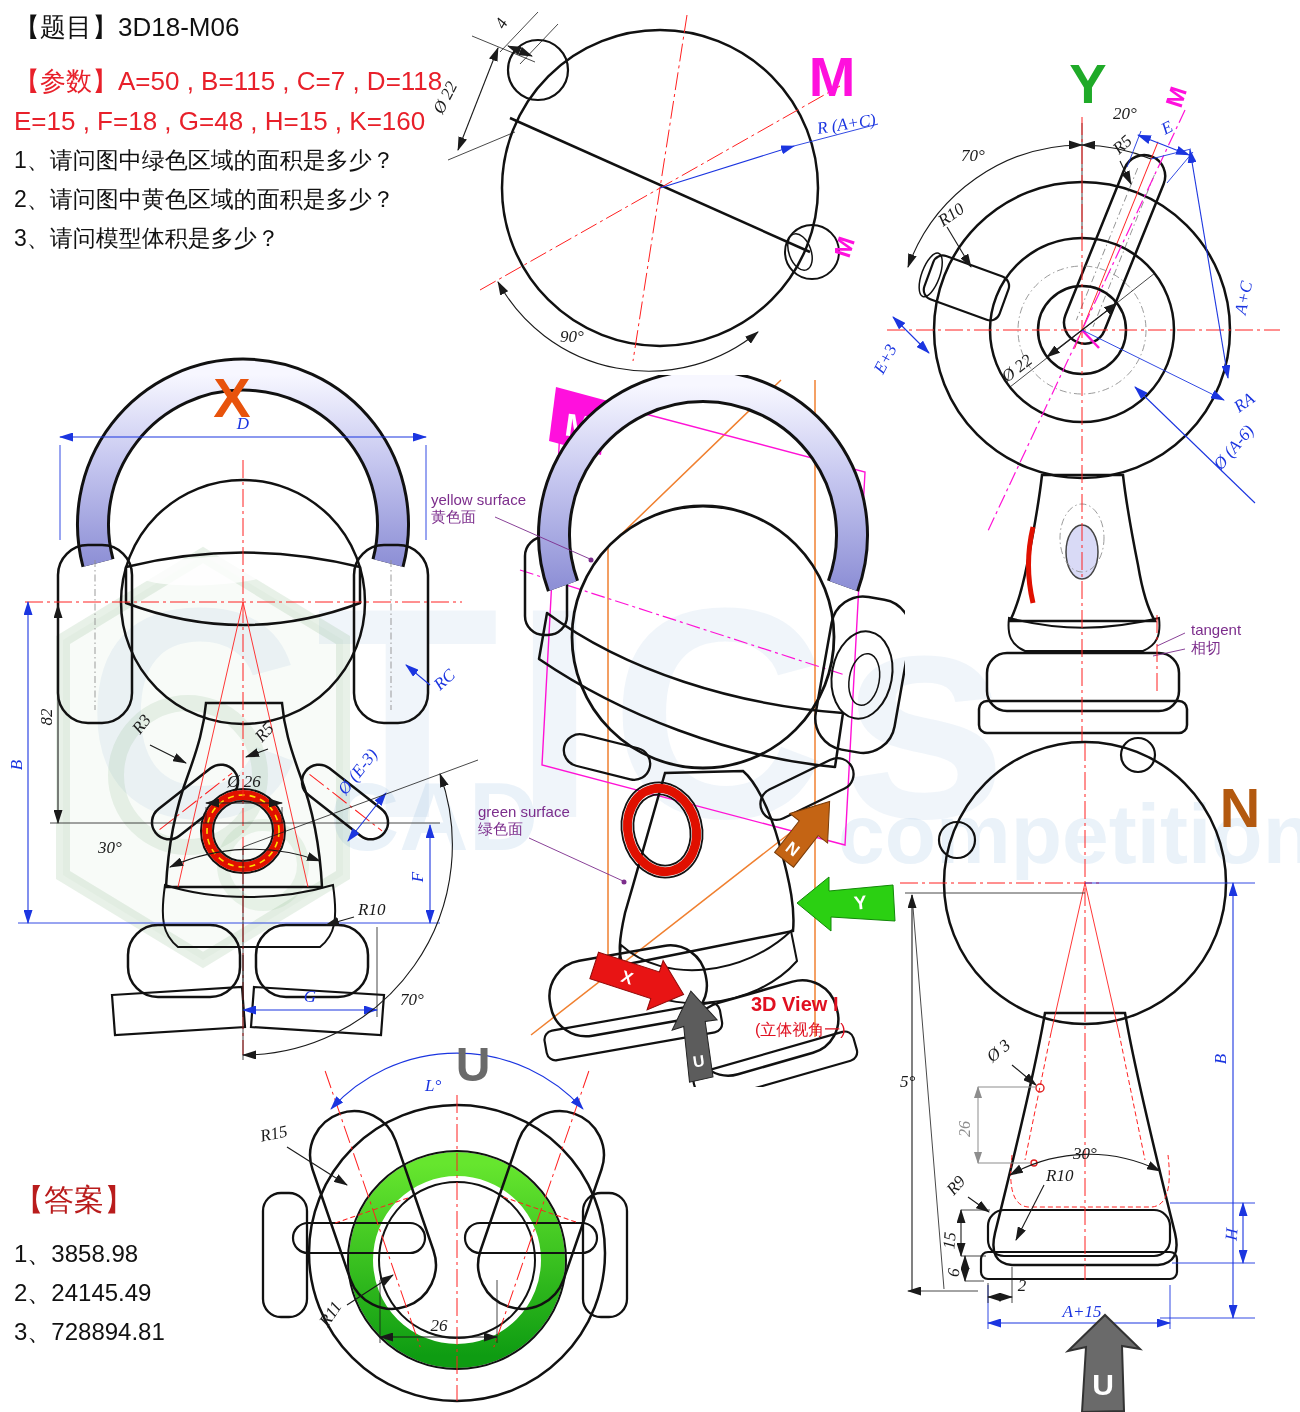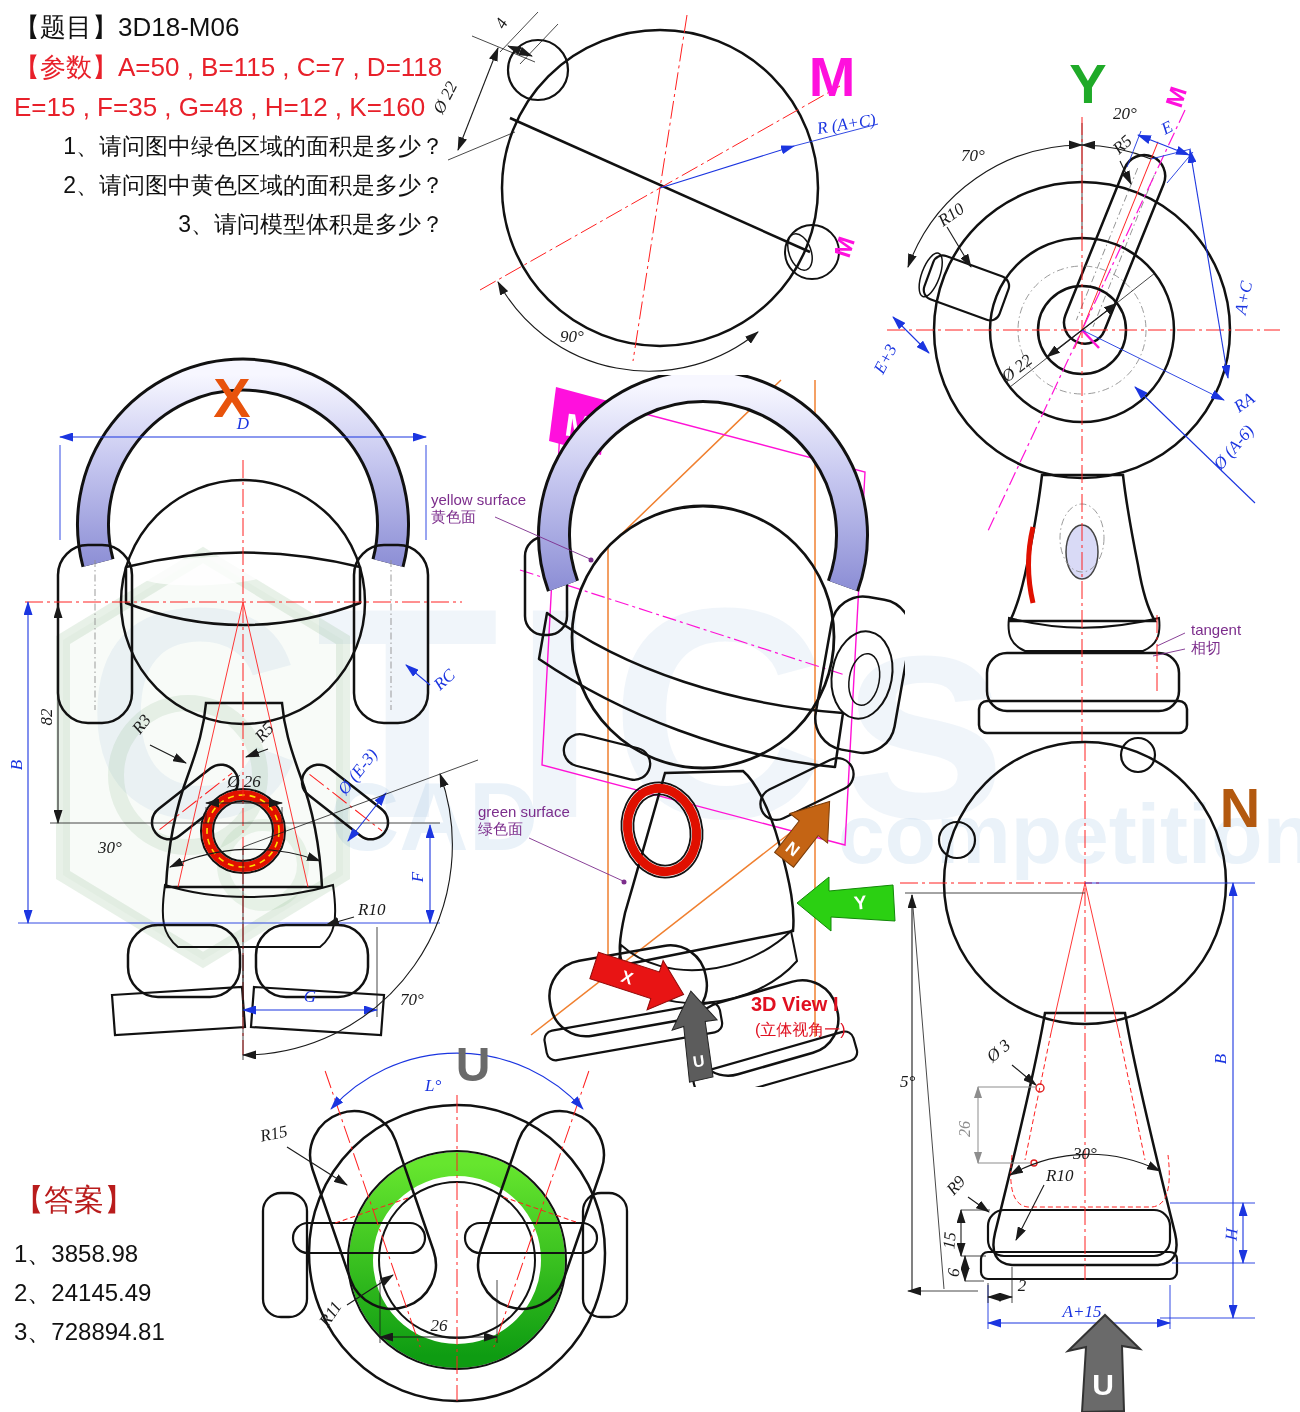--- a/index.html
+++ b/index.html
@@ -1,24 +1,24 @@
 <!DOCTYPE html>
 <html><head>
 <meta charset="utf-8">
 <style>
   html,body{margin:0;padding:0;background:#fff;}
   #canvas{position:relative;width:1300px;height:1412px;overflow:hidden;background:#fff;
           font-family:"Liberation Sans","DejaVu Sans",sans-serif;}
   .layer{position:absolute;}
   
   #header{left:14px;top:10px;z-index:3;width:430px;}
-  .h-title{font-size:26px;color:#111;margin-bottom:2px;}
+  .h-title{font-size:26px;color:#111;margin-bottom:16px;}
   .h-params{font-size:26px;color:#e8202a;line-height:40px;}
   .h-qtitle{font-size:24px;color:#111;margin-top:16px;}
-  .h-q{font-size:23px;color:#111;line-height:39px;text-align:right;}
+  .h-q{font-size:23px;color:#111;line-height:39px;}
   #answers{left:14px;top:1180px;z-index:3;}
   .a-title{font-size:30px;color:#b91c1c;margin-bottom:13px;}
   .a-item{font-size:24px;color:#111;line-height:39px;}
   
   .wm{position:absolute;z-index:0;font-weight:bold;white-space:nowrap;pointer-events:none;}
   #wm1{left:85px;top:540px;font-size:300px;letter-spacing:14px;color:rgba(130,175,215,0.12);}
   #wm2{left:330px;top:762px;font-size:96px;color:rgba(140,185,220,0.18);}
   #wm3{left:838px;top:786px;font-size:84px;color:rgba(140,185,220,0.18);}
   
   .view{position:absolute;z-index:1;}
@@ -118,21 +118,21 @@
   <svg class="wm" style="left:38px;top:545px" width="330" height="470">
     <path d="M165 10 L305 95 L305 330 L165 415 L25 330 L25 95 Z" fill="rgba(150,200,150,0.07)" stroke="rgba(110,170,110,0.16)" stroke-width="14"></path>
     <circle cx="150" cy="230" r="72" fill="none" stroke="rgba(110,170,110,0.14)" stroke-width="16"></circle>
     <circle cx="225" cy="320" r="40" fill="none" stroke="rgba(110,170,110,0.12)" stroke-width="12"></circle>
   </svg>
 
   <div class="layer" id="header">
     <div class="h-title"><span>【题目】</span><span>3D18-M06</span></div>
     <div class="h-params">
       <div><span>【参数】</span><span>A=50 , B=115 , C=7 , D=118</span></div>
-      <div>E=15 , F=35 , G=48 , H=12 , K=160</div>
+      <div>E=15 , F=18 , G=48 , H=15 , K=160</div>
     </div>
     <div class="h-q">1、请问图中绿色区域的面积是多少？</div>
     <div class="h-q">2、请问图中黄色区域的面积是多少？</div>
     <div class="h-q">3、请问模型体积是多少？</div>
   </div>
 
   <div class="layer" id="answers">
     <div class="a-title">【答案】</div>
     <div class="a-item">1、3858.98</div>
     <div class="a-item">2、24145.49</div>

